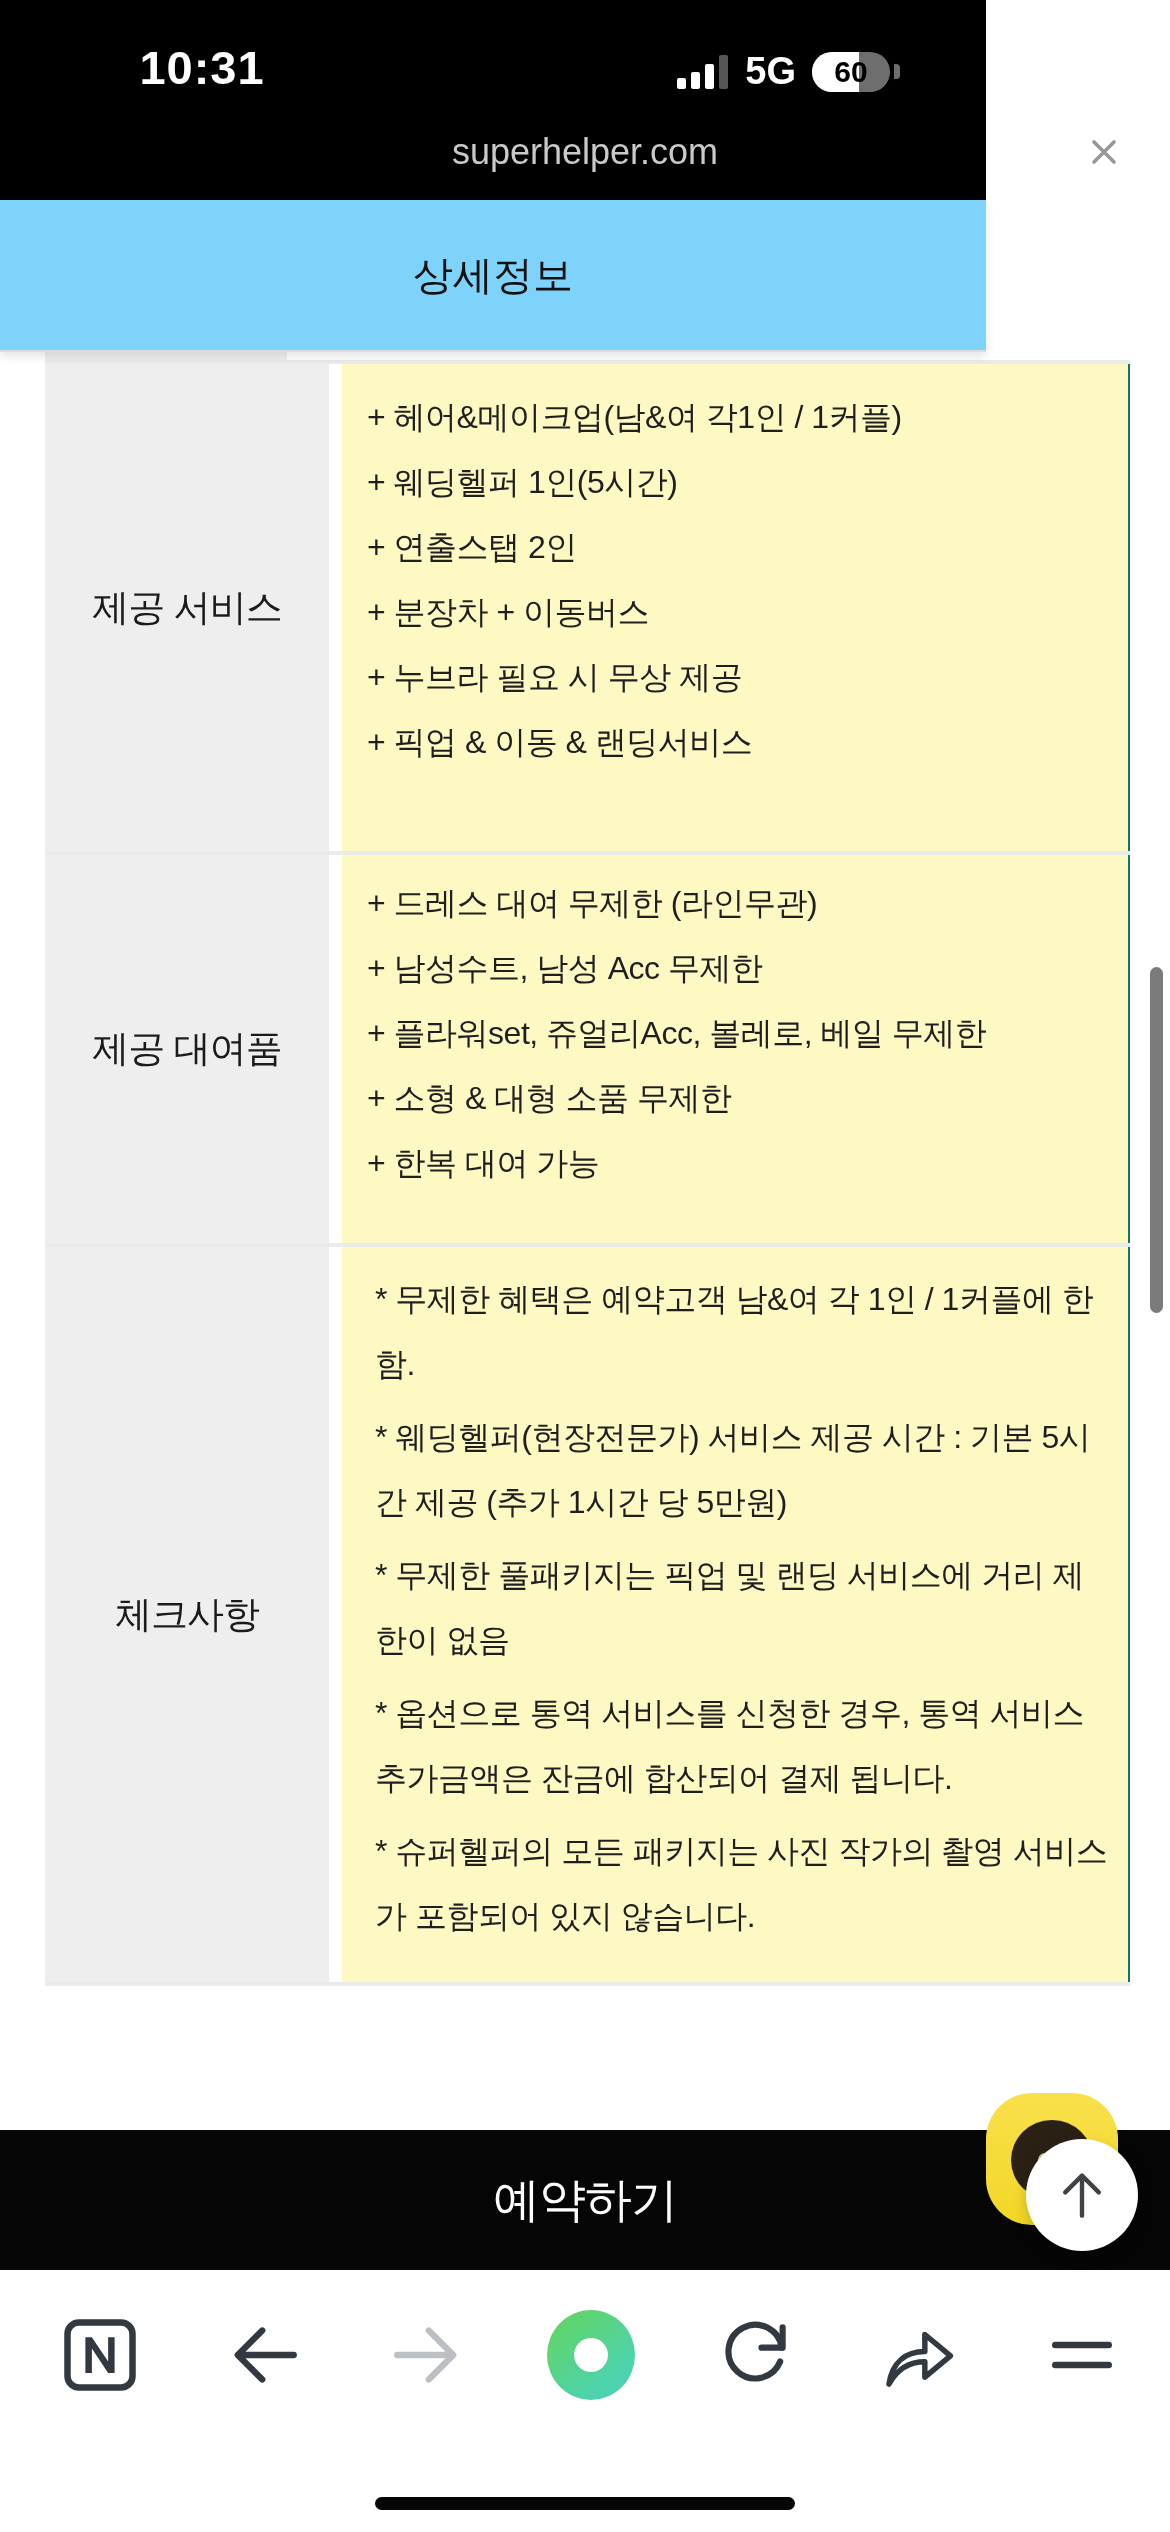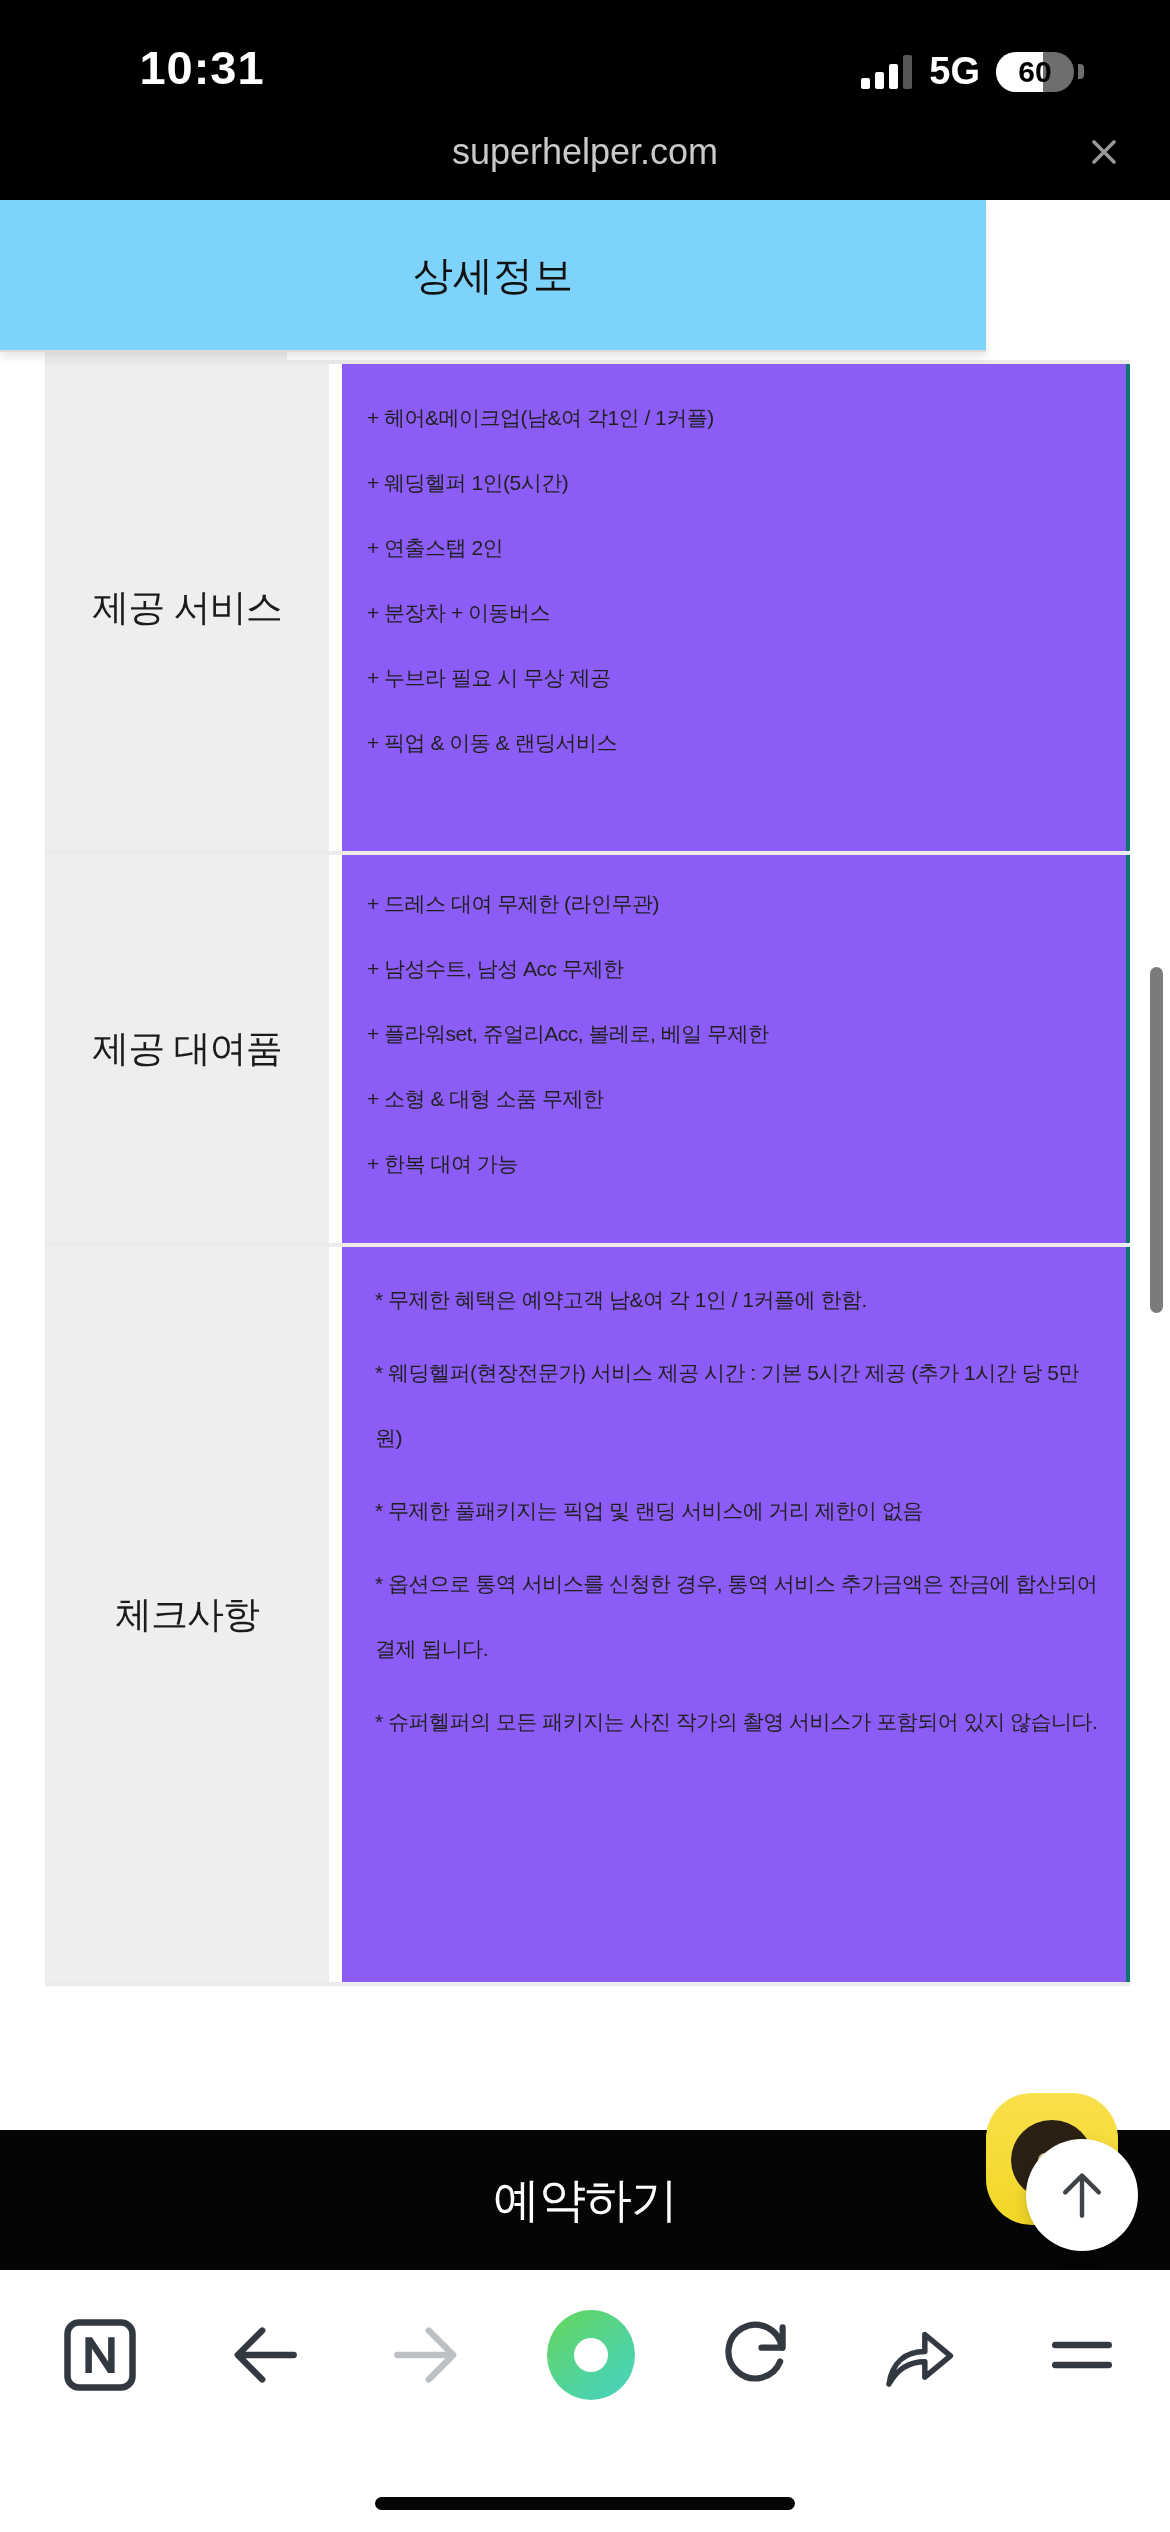--- a/index.html
+++ b/index.html
@@ -4,21 +4,21 @@
 <style>
   * { margin:0; padding:0; box-sizing:border-box; }
   html,body { width:1170px; height:2532px; }
   body {
     position:relative; width:1170px; height:2532px; background:#ffffff;
     font-family:"Liberation Sans", sans-serif; overflow:hidden;
   }
 
   
   .statusbar {
-    position:absolute; top:0; left:0; width:1170px; height:200px;
+    position:absolute; top:0; left:0; width:986px; height:200px;
     background:#000000; color:#ffffff;
   }
   .time {
     position:absolute; left:122px; top:40px; width:160px;
     font-size:47px; font-weight:600; letter-spacing:1px; text-align:center;
   }
   .status-right {
     position:absolute; right:86px; top:50px; display:flex; align-items:center; gap:16px;
   }
   .network { font-size:38px; font-weight:600; color:#fff; }
@@ -53,22 +53,22 @@
     border-top:4px solid #ebebeb; border-bottom:4px solid #ebebeb;
   }
   .trow { display:flex; border-bottom:4px solid #ebebeb; }
   .trow:last-child { border-bottom:none; }
   .label-cell {
     width:284px; background:#eeeeee; display:flex; align-items:center; justify-content:center;
     font-size:37px; color:#1b1b1b; letter-spacing:-1px;
   }
   .col-gap { width:13px; background:#ffffff; }
   .content-cell {
-    flex:1; background:#8b5cf6; font-size:21px; color:#1f1f1f;
-    line-height:65px; letter-spacing:-0.5px; border-right:4px solid #0f766e;
+    flex:1; background:#fef9c3; font-size:32px; color:#1f1f1f;
+    line-height:65px; letter-spacing:-0.5px; border-right:2px solid #0f766e;
   }
   .cell-services { padding:21px 10px 11px 25px; }
   .cell-rentals  { padding:16px 10px 51px 25px; }
   .cell-checks   { padding:12px 12px 8px 25px; word-break:break-all; }
   .cell-checks p { margin:8px; }
   .check-group-b { margin-top:65px; }
 
   .scrollbar-thumb {
     position:absolute; right:7px; top:615px; width:13px; height:346px;
     background:#7b7b7b; border-radius:7px;

